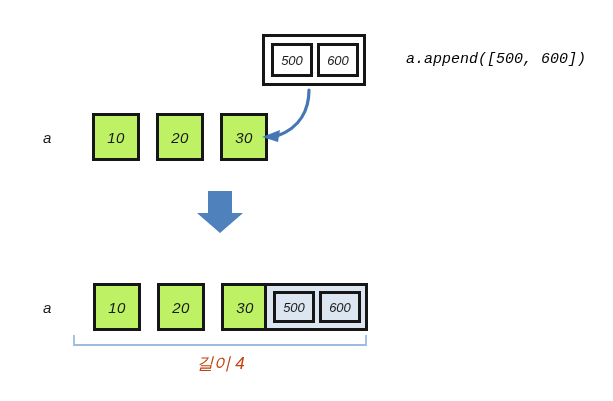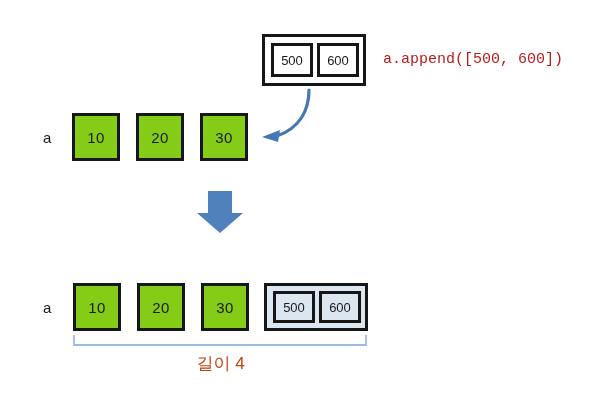--- a/index.html
+++ b/index.html
@@ -11,35 +11,37 @@
     height: 401px;
     background: #ffffff;
     font-family: "Liberation Sans", sans-serif;
     overflow: hidden;
   }
   #canvas {
     position: relative;
     width: 613px;
     height: 295px;
     background: #ffffff;
+    font-style: italic;
   }
 
   
   .cell {
     position: absolute;
     box-sizing: border-box;
     border: 3px solid #161616;
-    background: #84cc16;
+    background: #bef264;
     display: flex;
     align-items: center;
     justify-content: center;
     font-family: "Liberation Sans", sans-serif;
     font-size: 15px;
     color: #1a1a1a;
     letter-spacing: 0.5px;
+    margin-left: 20px;
   }
 
   
   .var-label {
     position: absolute;
     font-family: "Liberation Sans", sans-serif;
     font-size: 15px;
     color: #1a1a1a;
   }
 
@@ -68,25 +70,25 @@
     font-family: "Liberation Sans", sans-serif;
     font-size: 13px;
     color: #1a1a1a;
   }
   #append-cell-0 { left: 6px; }
   #append-cell-1 { left: 52px; }
 
   
   #code-text {
     position: absolute;
-    left: 383px;
+    left: 406px;
     top: 51px;
     font-family: "Liberation Mono", "DejaVu Sans Mono", monospace;
     font-size: 15px;
-    color: #b91c1c;
+    color: #000000;
     white-space: pre;
     letter-spacing: 0px;
   }
 
   
   #nested-group {
     position: absolute;
     left: 264px;
     top: 283px;
     width: 104px;

